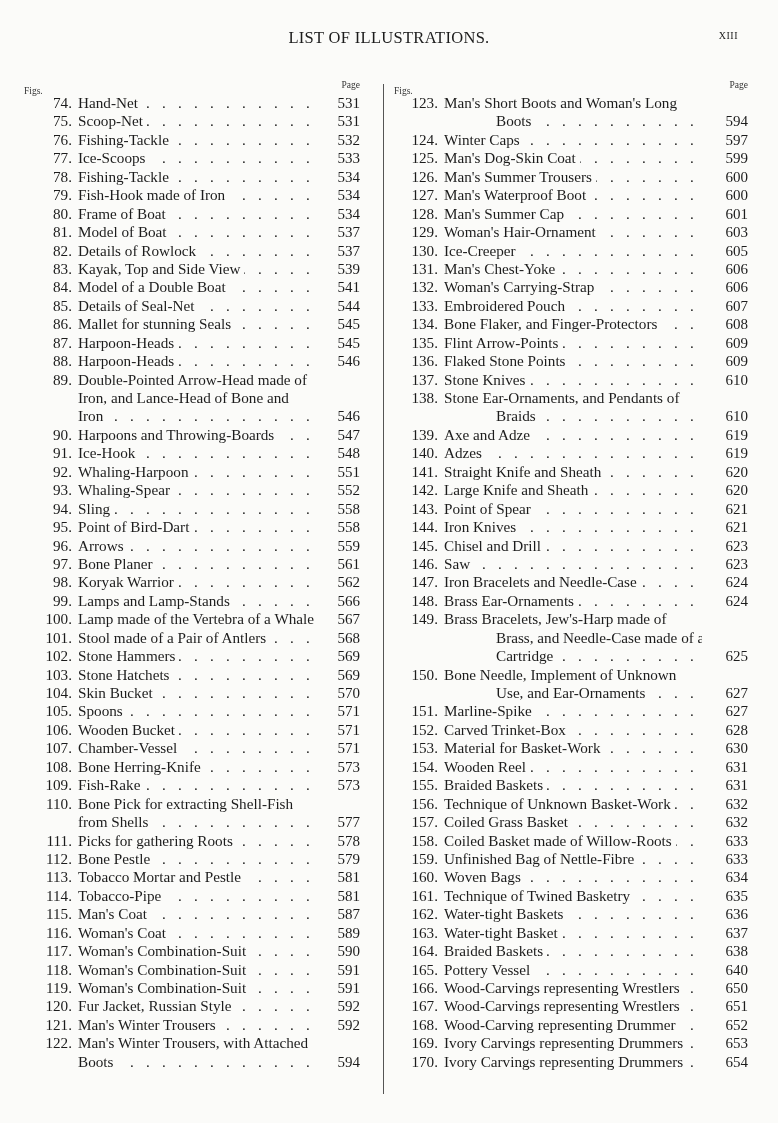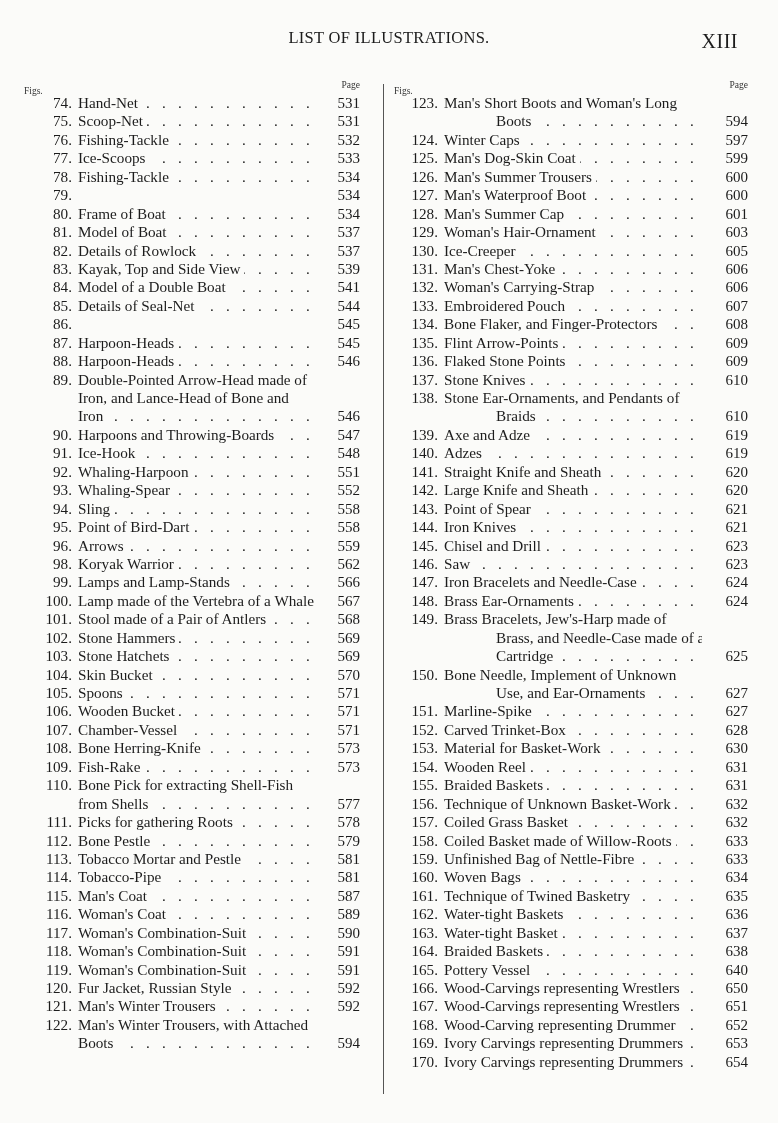--- a/index.html
+++ b/index.html
@@ -9,21 +9,21 @@
     position: relative;
   }
   .header {
     position: absolute; top: 28px; left: 0; width: 778px; height: 26px;
   }
   .header .title {
     position: absolute; left: 0; width: 778px; text-align: center; top: 0;
     font-size: 16.5px; letter-spacing: 0.3px;
   }
   .header .pageno {
-    position: absolute; right: 40px; top: 2px; font-size: 20px; letter-spacing: 0.5px;
+    position: absolute; right: 40px; top: 2px; font-size: 10px; letter-spacing: 0.5px;
   }
   .col {
     position: absolute; top: 78px;
   }
   .col.left { left: 20px; width: 340px; }
   .col.right { left: 392px; width: 356px; }
   .divider {
     position: absolute; left: 383px; top: 84px; width: 1px; height: 1010px; background: #555;
   }
   .col-head {
@@ -89,20 +89,21 @@
         <span class="txt dots"><span class="lbl">Ice-Scoops</span></span>
         <span class="pg">533</span>
       </div>
       <div class="row">
         <span class="num">78.</span>
         <span class="txt dots"><span class="lbl">Fishing-Tackle</span></span>
         <span class="pg">534</span>
       </div>
       <div class="row">
         <span class="num">79.</span>
+        <span class="txt dots"><span class="lbl">Fish-Hook made of Iron</span></span>
         <span class="pg">534</span>
       </div>
       <div class="row">
         <span class="num">80.</span>
         <span class="txt dots"><span class="lbl">Frame of Boat</span></span>
         <span class="pg">534</span>
       </div>
       <div class="row">
         <span class="num">81.</span>
         <span class="txt dots"><span class="lbl">Model of Boat</span></span>
@@ -123,20 +124,21 @@
         <span class="txt dots"><span class="lbl">Model of a Double Boat</span></span>
         <span class="pg">541</span>
       </div>
       <div class="row">
         <span class="num">85.</span>
         <span class="txt dots"><span class="lbl">Details of Seal-Net</span></span>
         <span class="pg">544</span>
       </div>
       <div class="row">
         <span class="num">86.</span>
+        <span class="txt dots"><span class="lbl">Mallet for stunning Seals</span></span>
         <span class="pg">545</span>
       </div>
       <div class="row">
         <span class="num">87.</span>
         <span class="txt dots"><span class="lbl">Harpoon-Heads</span></span>
         <span class="pg">545</span>
       </div>
       <div class="row">
         <span class="num">88.</span>
         <span class="txt dots"><span class="lbl">Harpoon-Heads</span></span>
@@ -184,20 +186,25 @@
       </div>
       <div class="row">
         <span class="num">95.</span>
         <span class="txt dots"><span class="lbl">Point of Bird-Dart</span></span>
         <span class="pg">558</span>
       </div>
       <div class="row">
         <span class="num">96.</span>
         <span class="txt dots"><span class="lbl">Arrows</span></span>
         <span class="pg">559</span>
+      </div>
+      <div class="row">
+        <span class="num">97.</span>
+        <span class="txt dots"><span class="lbl">Bone Planer</span></span>
+        <span class="pg">561</span>
       </div>
       <div class="row">
         <span class="num">98.</span>
         <span class="txt dots"><span class="lbl">Koryak Warrior</span></span>
         <span class="pg">562</span>
       </div>
       <div class="row">
         <span class="num">99.</span>
         <span class="txt dots"><span class="lbl">Lamps and Lamp-Stands</span></span>
         <span class="pg">566</span>

